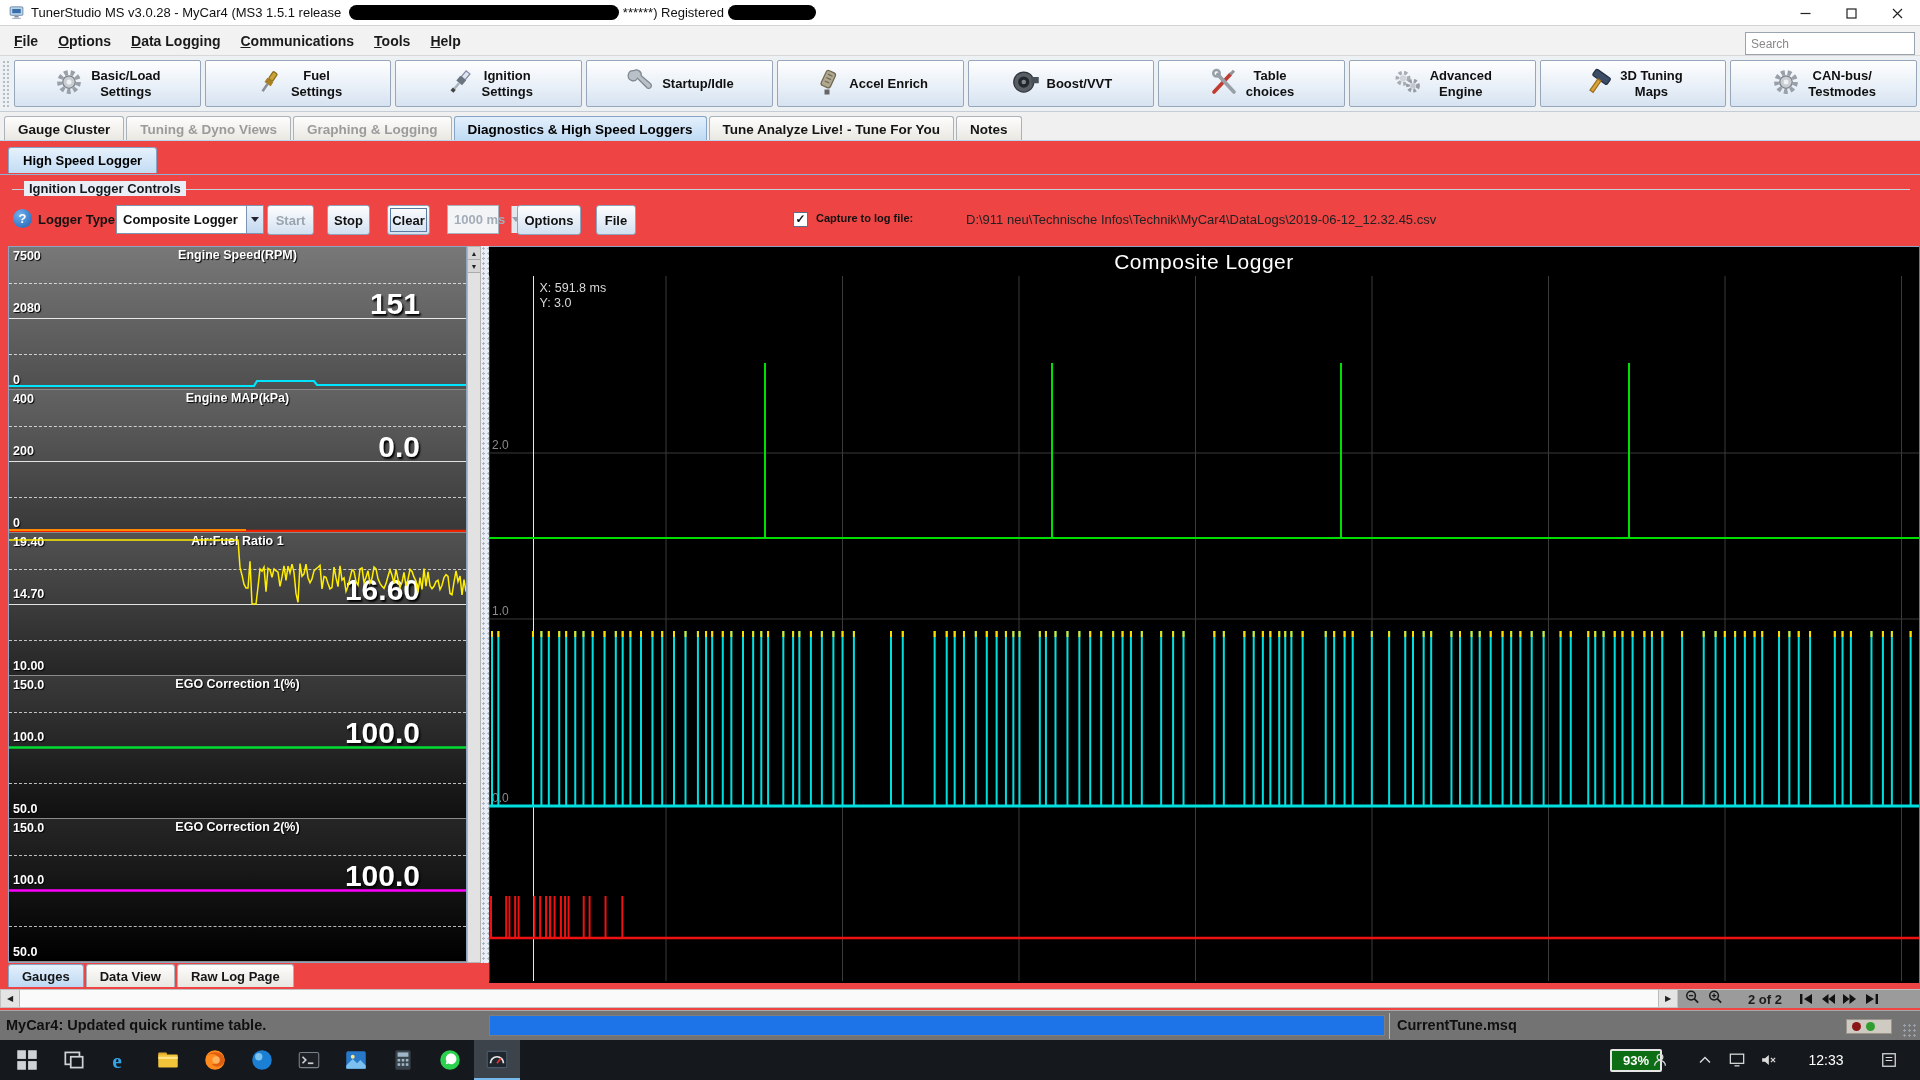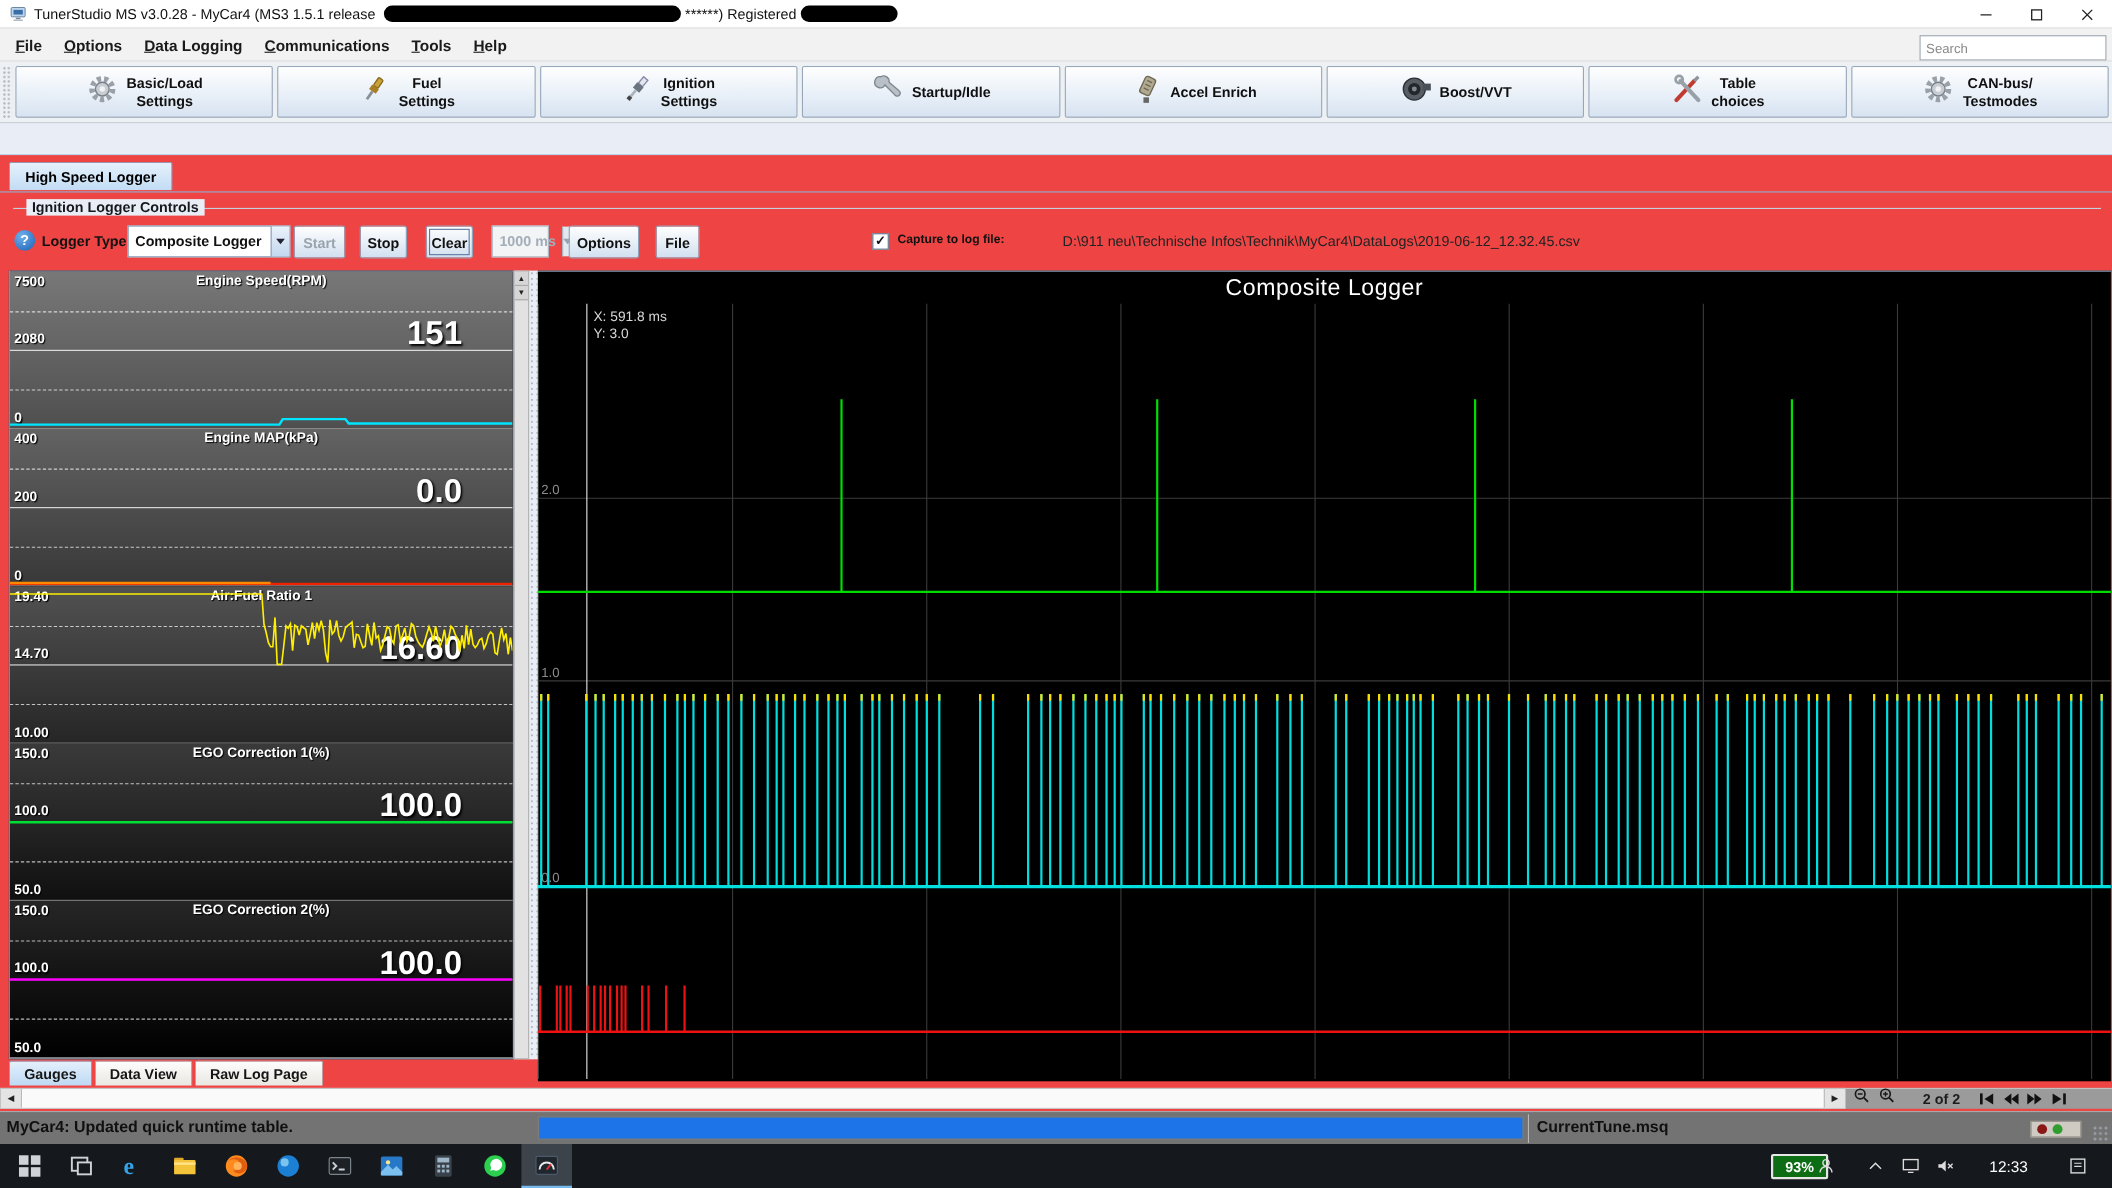--- a/index.html
+++ b/index.html
@@ -258,29 +258,55 @@
         <span class="tb-icon"><svg width="30" height="30" viewBox="0 0 24 24">
             <path d="M4 20 L17 6" stroke="#c23b30" stroke-width="3" stroke-linecap="round"></path>
             <path d="M17 6 l3 -3" stroke="#8d949c" stroke-width="2.4"></path>
             <path d="M20 20 L7 6" stroke="#98a0a8" stroke-width="3" stroke-linecap="round"></path>
             <circle cx="6" cy="5" r="2.6" fill="none" stroke="#98a0a8" stroke-width="2"></circle>
           </svg></span>
         <span class="tb-label">Table<br>choices</span>
       </div>
       <div class="tb-btn">
         <span class="tb-icon"><svg width="30" height="30" viewBox="0 0 24 24">
+            <circle cx="8" cy="9" r="4.5" fill="none" stroke="#a8adb4" stroke-width="3" stroke-dasharray="2.5 1.8"></circle>
+            <circle cx="8" cy="9" r="2.5" fill="#d0d4d8"></circle>
+            <circle cx="16" cy="15" r="4" fill="none" stroke="#989da4" stroke-width="3" stroke-dasharray="2.2 1.6"></circle>
+            <circle cx="16" cy="15" r="2.2" fill="#c4c8cc"></circle>
+          </svg></span>
+        <span class="tb-label">Advanced<br>Engine</span>
+      </div>
+      <div class="tb-btn">
+        <span class="tb-icon"><svg width="30" height="30" viewBox="0 0 24 24">
+            <g transform="rotate(35 12 12)">
+              <rect x="5" y="4" width="14" height="6" rx="1.5" fill="#3d4c66" stroke="#222f44"></rect>
+              <rect x="10.5" y="10" width="3" height="11" fill="#d9a33a" stroke="#9a6f1e"></rect>
+            </g>
+          </svg></span>
+        <span class="tb-label">3D Tuning<br>Maps</span>
+      </div>
+      <div class="tb-btn">
+        <span class="tb-icon"><svg width="30" height="30" viewBox="0 0 24 24">
             <circle cx="12" cy="12" r="7.5" fill="none" stroke="#9aa0a8" stroke-width="4" stroke-dasharray="3 2.2"></circle>
             <circle cx="12" cy="12" r="5" fill="#c8cdd4" stroke="#7a8088"></circle>
             <circle cx="12" cy="12" r="2" fill="#f0f2f4"></circle>
           </svg></span>
         <span class="tb-label">CAN-bus/<br>Testmodes</span>
       </div>
     </div>
   <div class="tb-grip"></div>
 
+  <div class="maintabs" id="maintabs">
+      <div class="tab ">Gauge Cluster</div>
+      <div class="tab disabled">Tuning &amp; Dyno Views</div>
+      <div class="tab disabled">Graphing &amp; Logging</div>
+      <div class="tab selected">Diagnostics &amp; High Speed Loggers</div>
+      <div class="tab ">Tune Analyze Live! - Tune For You</div>
+      <div class="tab ">Notes</div>
+    </div>
   <div class="tabs-underline"></div>
 
   <div class="content">
     <div class="subtab">High Speed Logger</div>
     <div class="subtab-line"></div>
     <div class="grouplabel">Ignition Logger Controls</div>
     <div class="groupline"></div>
 
     <div class="help">
         <span>?</span>

